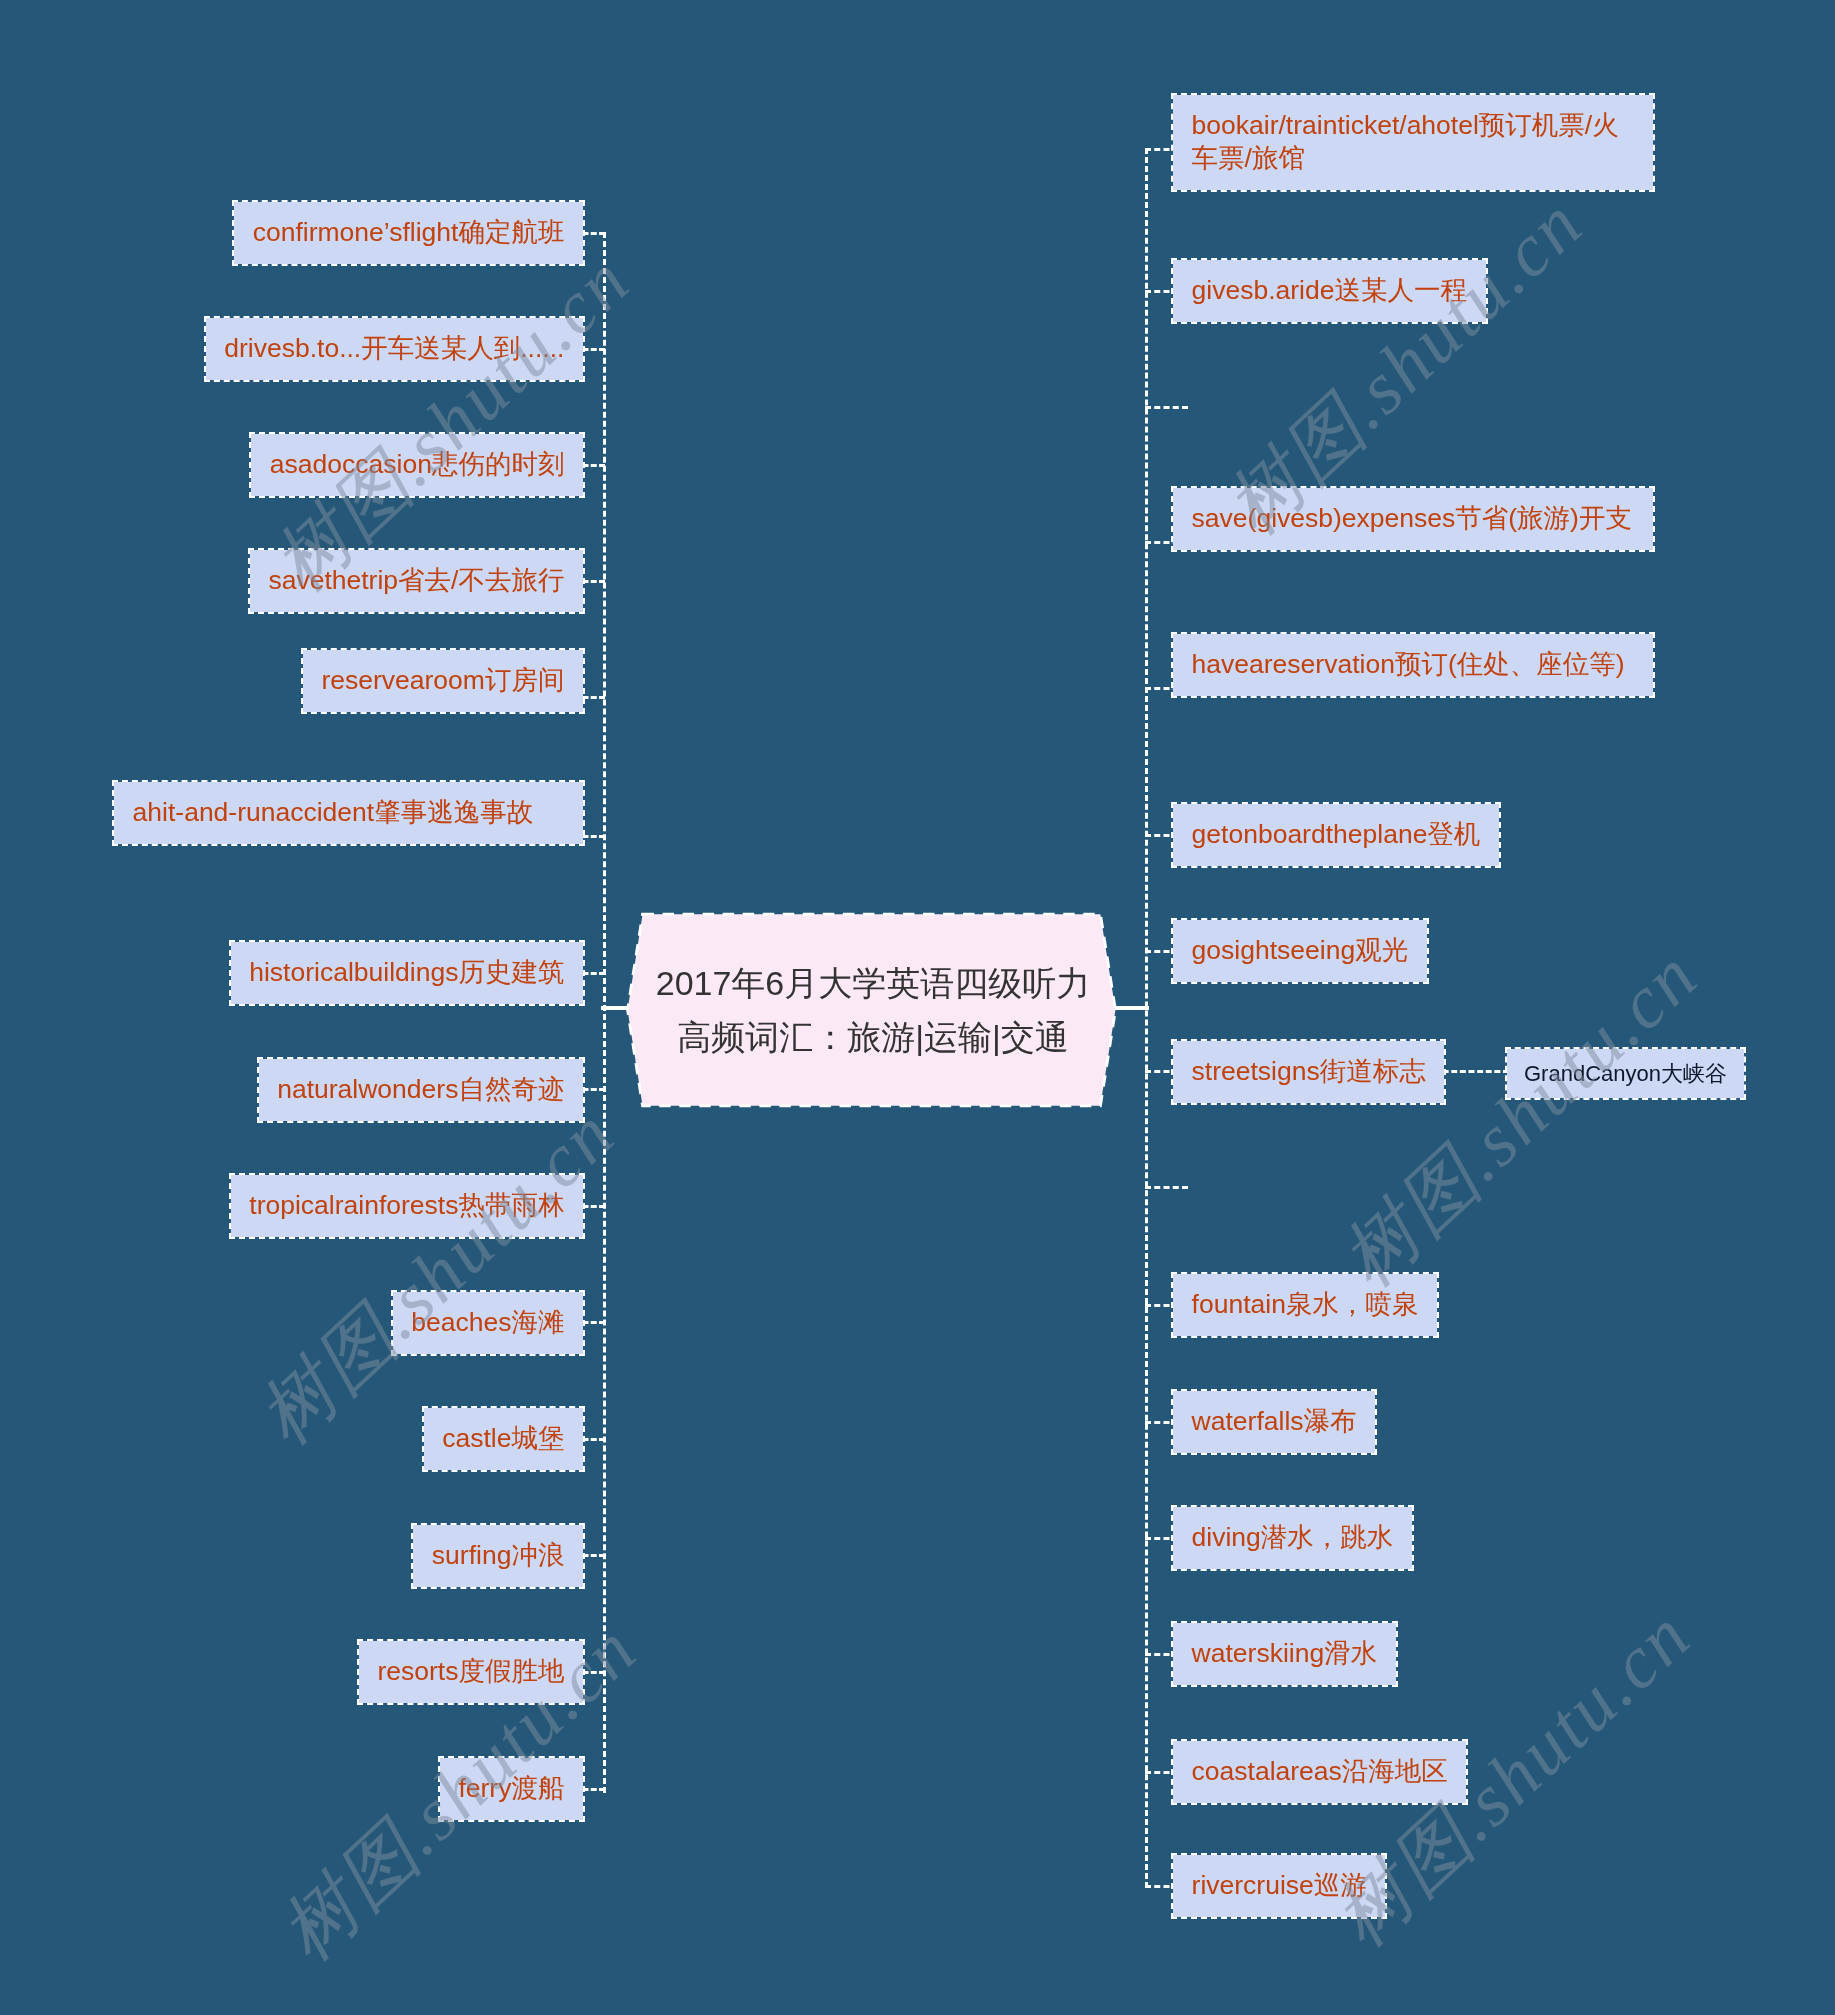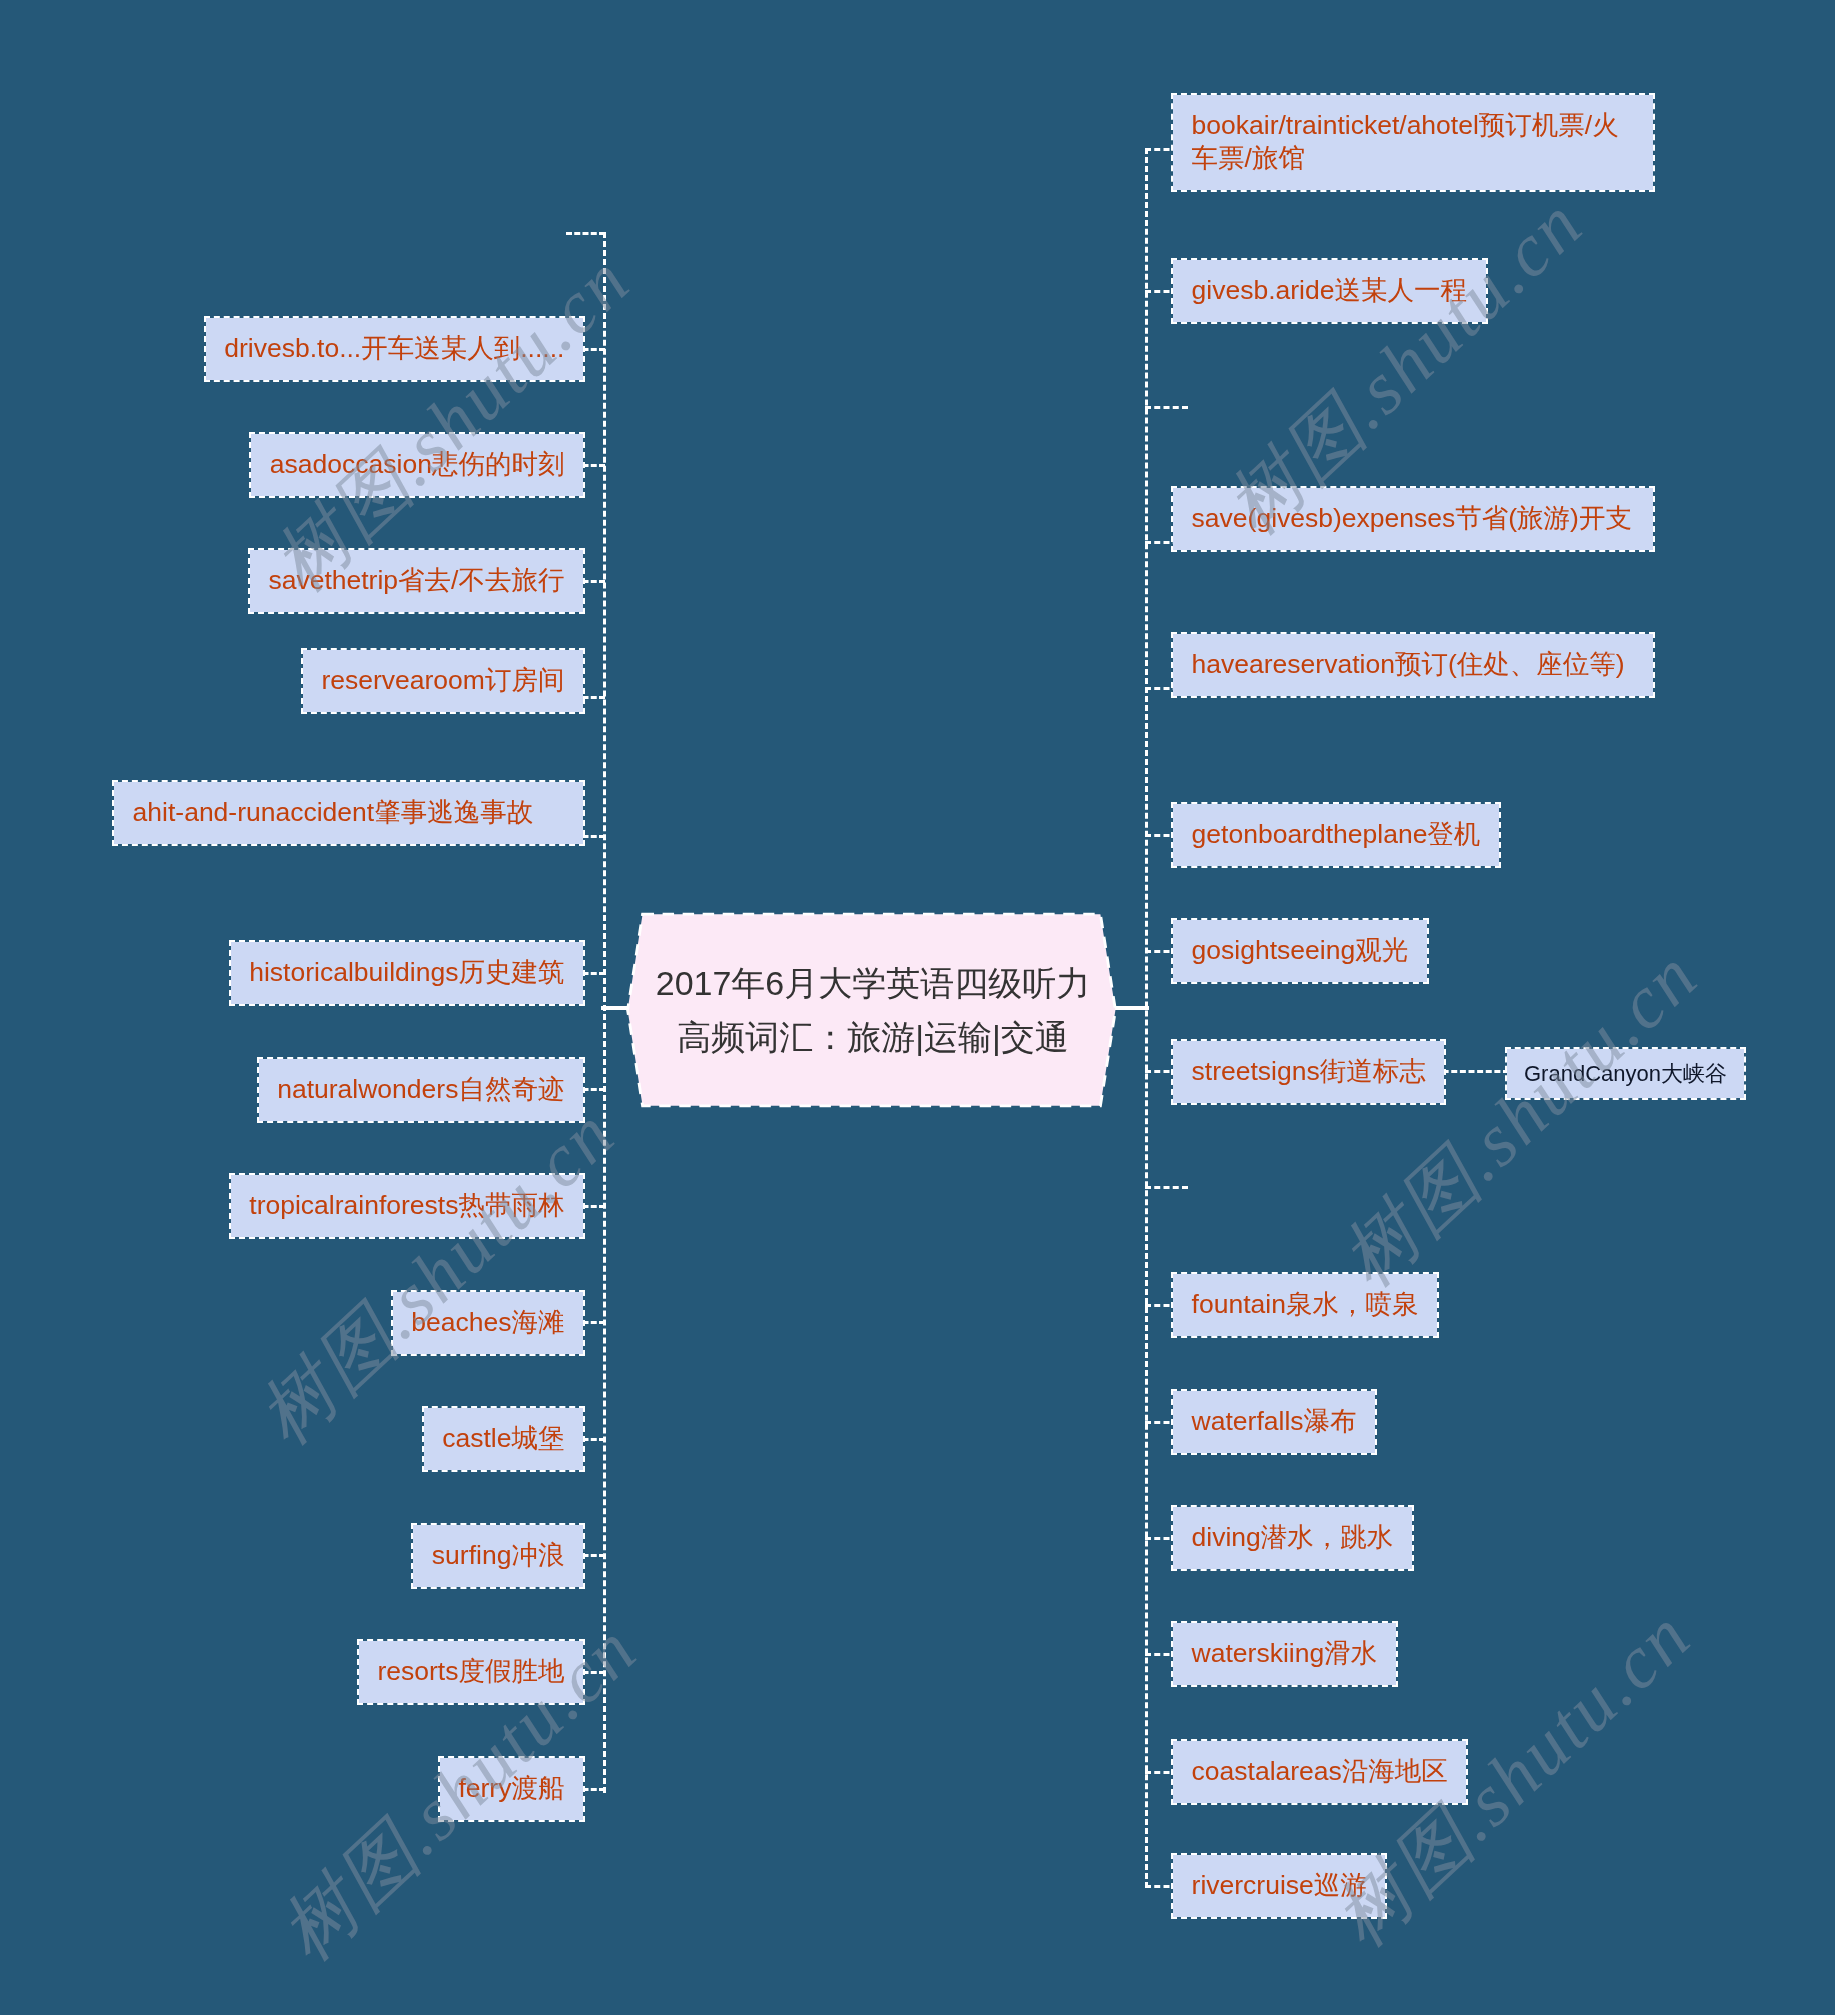--- a/index.html
+++ b/index.html
@@ -91,20 +91,21 @@
   <div class="connector" style="left:1145px; top:1771px; width:43px;"></div>
   <div class="connector" style="left:1145px; top:1885px; width:43px;"></div>
 
   <div class="connector" style="left:1434px; top:1070px; width:75px;"></div>
 
   <svg id="central-svg" width="493" height="196" viewBox="0 0 688 274">
     <polygon points="24,3 664,3 685,137 664,271 24,271 3,137" fill="#fce9f6" stroke="#ffffff" stroke-width="4" stroke-dasharray="16 12"></polygon>
   </svg>
   <div id="central-title">2017年6月大学英语四级听力高频词汇：旅游|运输|交通</div>
 
+  <div class="node left-col" style="top:200px;"><span>confirmone’sflight确定航班</span></div>
   <div class="node left-col" style="top:316px;"><span>drivesb.to...开车送某人到......</span></div>
   <div class="node left-col" style="top:432px;"><span>asadoccasion悲伤的时刻</span></div>
   <div class="node left-col" style="top:548px;"><span>savethetrip省去/不去旅行</span></div>
   <div class="node left-col" style="top:648px;"><span>reservearoom订房间</span></div>
   <div class="node left-col wrap" style="top:780px; width:473px;"><span>ahit-and-runaccident肇事逃逸事故</span></div>
   <div class="node left-col" style="top:940px;"><span>historicalbuildings历史建筑</span></div>
   <div class="node left-col" style="top:1057px;"><span>naturalwonders自然奇迹</span></div>
   <div class="node left-col" style="top:1173px;"><span>tropicalrainforests热带雨林</span></div>
   <div class="node left-col" style="top:1290px;"><span>beaches海滩</span></div>
   <div class="node left-col" style="top:1406px;"><span>castle城堡</span></div>

